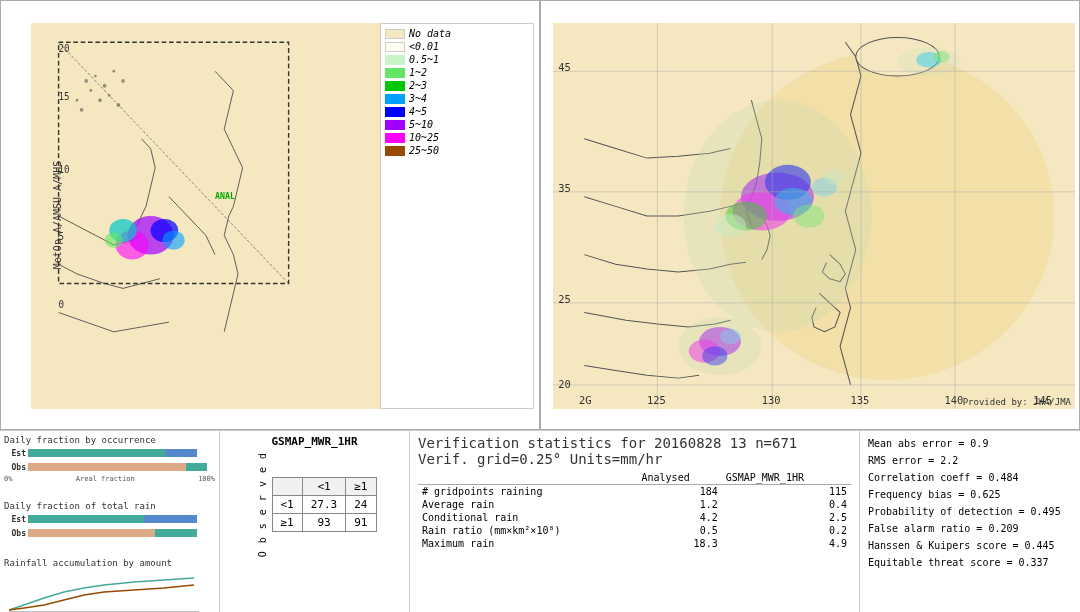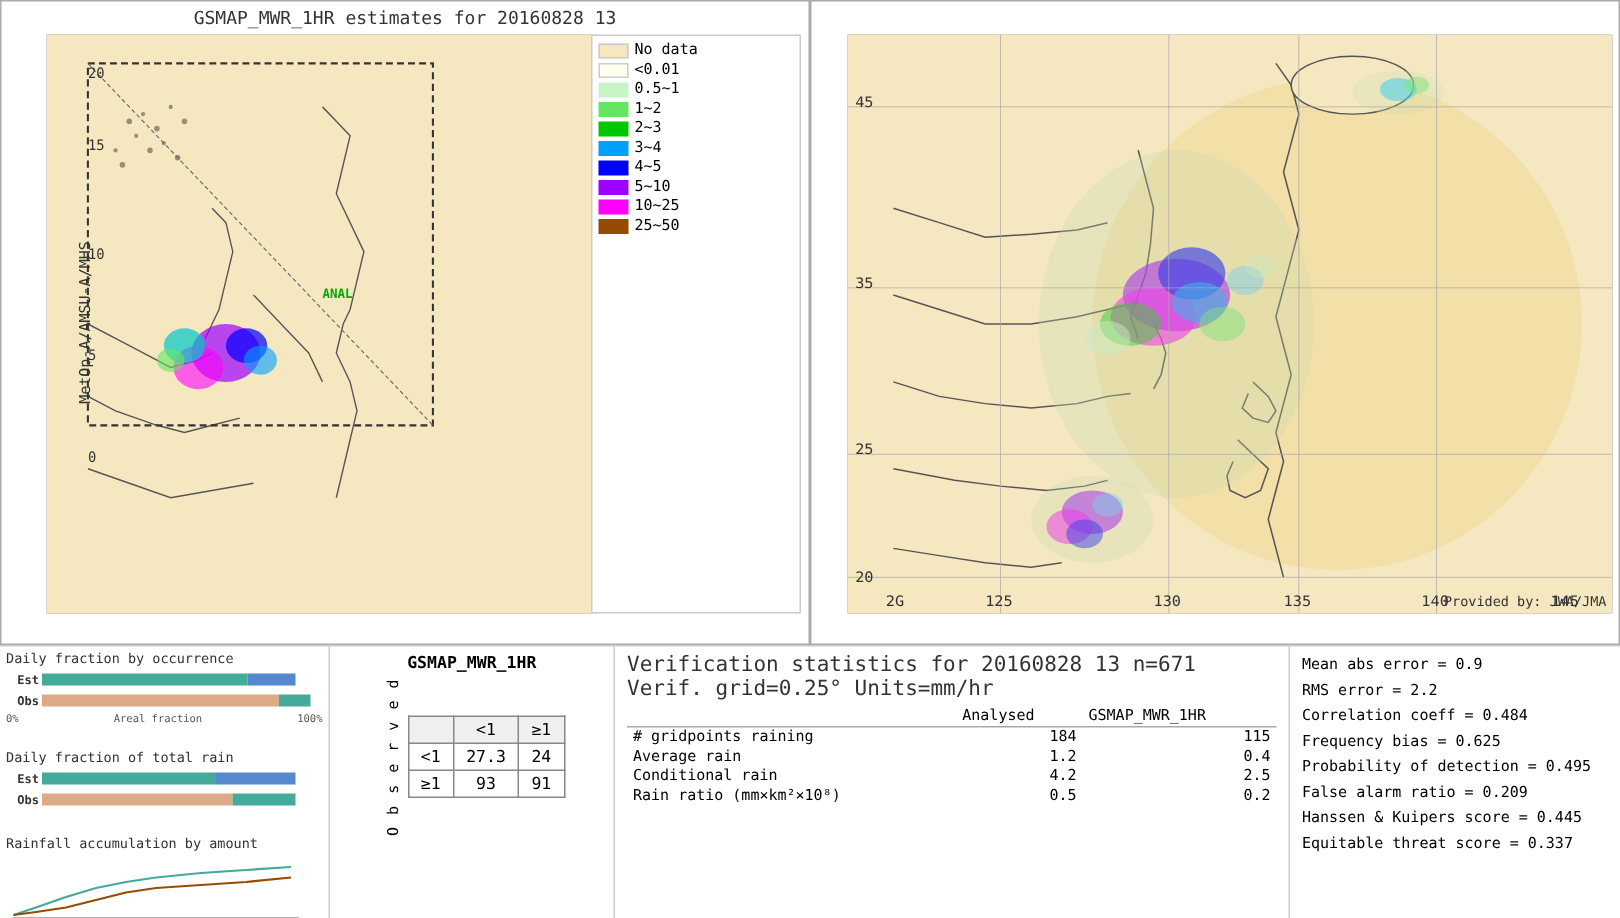--- a/index.html
+++ b/index.html
@@ -52,39 +52,40 @@
       font-size: 10px;
       color: #333;
       white-space: nowrap;
       z-index: 10;
     }
 
     
     .map-canvas {
       position: absolute;
       top: 22px; left: 30px; right: 0; bottom: 20px;
-      background: #a3a3a3;
+      background: #86efac;
       overflow: hidden;
     }
 
     
     .left-map .map-canvas {
       right: 140px;
     }
 
     .legend-panel {
       position: absolute;
       right: 5px;
       top: 22px;
-      width: 140px;
+      width: 154px;
       bottom: 20px;
       background: #fff;
       border: 1px solid #ccc;
       padding: 4px;
       font-size: 10px;
+      font-style: italic;
     }
 
     .legend-item {
       display: flex;
       align-items: center;
       margin-bottom: 2px;
     }
 
     .legend-color {
       width: 20px;
@@ -245,21 +246,20 @@
     }
   </style>
 </head>
 <body>
 
 <div class="main-container">
 
   <div class="maps-row">
 
     <div class="map-panel left-map">
-      <div class="map-title">GSMAP_MWR_1HR estimates for 20160828 13</div>
       <div class="map-y-label">MetOp-A/AMSU-A/MHS</div>
 
       <div class="map-canvas">
         <svg class="map-svg" viewBox="0 0 400 400" preserveAspectRatio="none">
 
           <rect width="400" height="400" fill="#f5e8c0"></rect>
 
           <polyline points="200,50 210,60 220,70 215,90 210,110 220,130 230,150 225,170 220,190 215,200 210,220 220,240 225,260 220,280 215,300 210,320" stroke="#555" stroke-width="1" fill="none"></polyline>
           <polyline points="150,180 160,190 170,200 180,210 190,220 195,230 200,240" stroke="#555" stroke-width="1" fill="none"></polyline>
 
@@ -342,21 +342,21 @@
         </div>
         <div class="legend-item">
           <div class="legend-color" style="background:#964b00;"></div>
           <span>25~50</span>
         </div>
       </div>
     </div>
 
     <div class="map-panel right-map">
 
-      <div class="map-canvas" style="left:24px; right:4px;">
+      <div class="map-canvas" style="left:12px; right:4px;">
         <svg class="map-svg" viewBox="0 0 500 400" preserveAspectRatio="none">
 
           <rect width="500" height="400" fill="#f5e8c0"></rect>
 
           <ellipse cx="320" cy="200" rx="160" ry="170" fill="#f0d890" opacity="0.5"></ellipse>
 
           <polyline points="280,20 290,35 295,55 290,75 285,95 290,115 295,135 290,155 285,175 280,195 285,215 290,235 285,255 280,275 285,295 280,315 275,335 280,355 285,375" stroke="#555" stroke-width="1" fill="none"></polyline>
 
           <polyline points="255,280 265,290 275,300 270,315 260,320 250,315 248,305 252,295" stroke="#555" stroke-width="1" fill="none"></polyline>
 
@@ -530,20 +530,25 @@
           <tr>
             <td>Conditional rain</td>
             <td>4.2</td>
             <td>2.5</td>
           </tr>
           <tr>
             <td>Rain ratio (mm×km²×10⁸)</td>
             <td>0.5</td>
             <td>0.2</td>
           </tr>
+          <tr>
+            <td>Maximum rain</td>
+            <td>18.3</td>
+            <td>4.9</td>
+          </tr>
         </tbody>
       </table>
     </div>
 
     <div class="error-stats-section">
       <div>Mean abs error = 0.9</div>
       <div>RMS error = 2.2</div>
       <div>Correlation coeff = 0.484</div>
       <div>Frequency bias = 0.625</div>
       <div>Probability of detection = 0.495</div>

